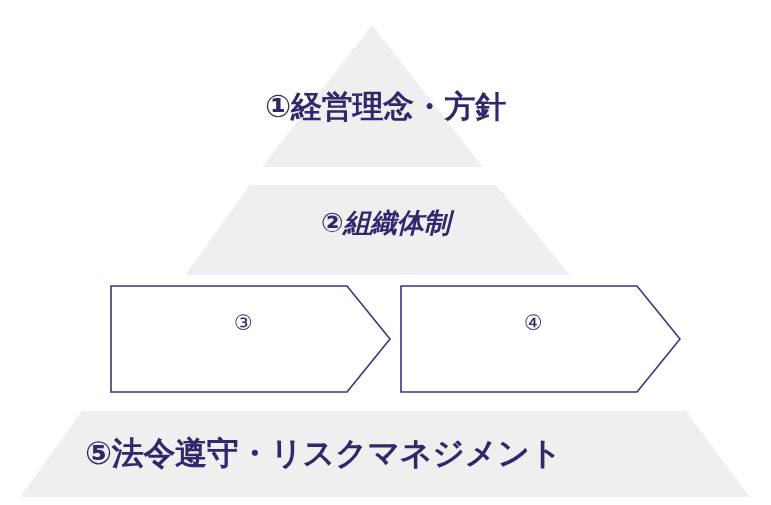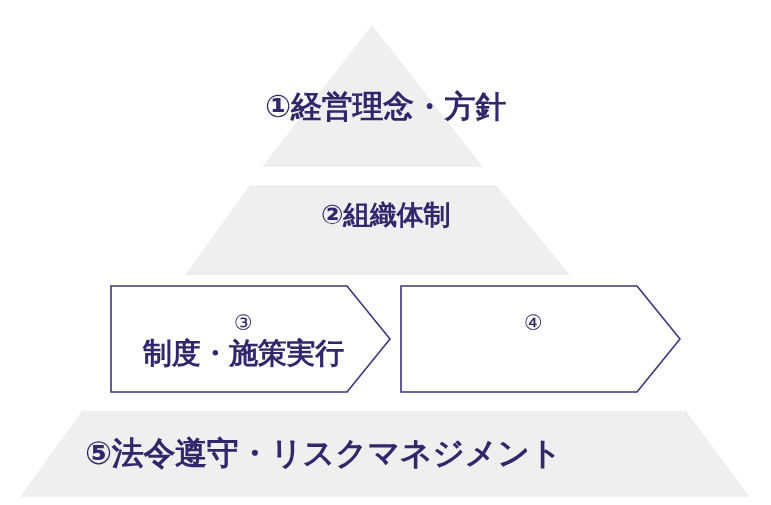--- a/index.html
+++ b/index.html
@@ -40,22 +40,23 @@
   #tier1-label {
     left: 0;
     width: 771px;
     top: 78px;
     font-size: 31px;
   }
   
   #tier2-label {
     left: 0;
     width: 771px;
-    top: 189px;
+    top: 197px;
     font-size: 27px;
+    font-style: italic;
   }
   
   #tier5-label {
     left: 0;
     width: 647px;
     top: 424px;
     font-size: 32px;
   }
   
   .chevron-label {
@@ -107,21 +108,20 @@
 
     <polygon points="82,398 686,398 750,484 20,484" fill="#EFEFEF"></polygon>
   </svg>
 
   <div class="layer-text" id="tier1-label">①経営理念・方針</div>
 
   <div class="layer-text" id="tier2-label">②組織体制</div>
 
   <div class="chevron-label" id="chevron3-label">
     <span class="chevron-num">③</span>
-    <span class="chevron-title">制度・施策実行</span>
   </div>
 
   <div class="chevron-label" id="chevron4-label">
     <span class="chevron-num">④</span>
   </div>
 
   <div class="layer-text" id="tier5-label">⑤法令遵守・リスクマネジメント</div>
 
 </div>
 

